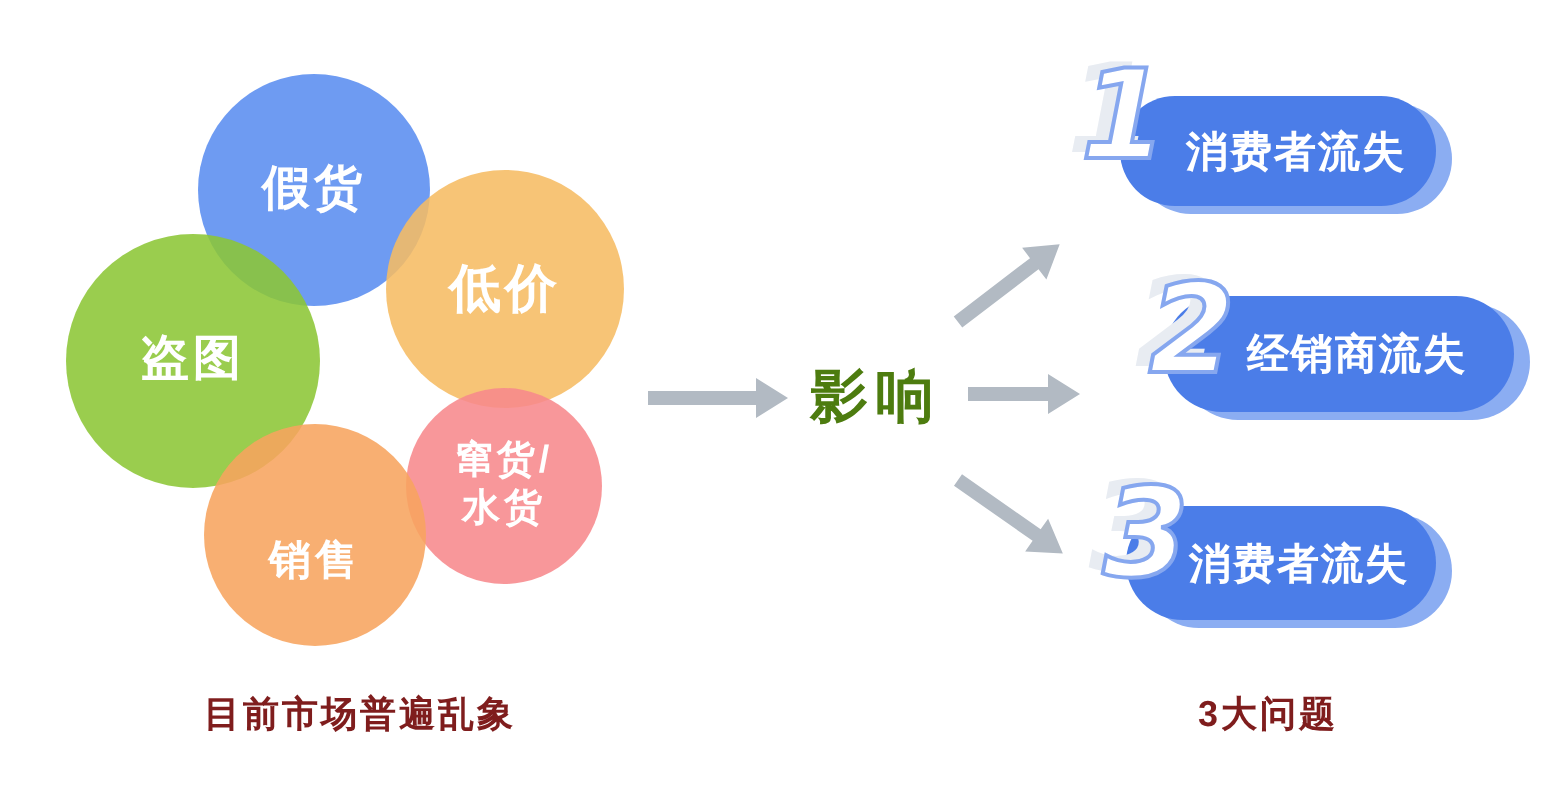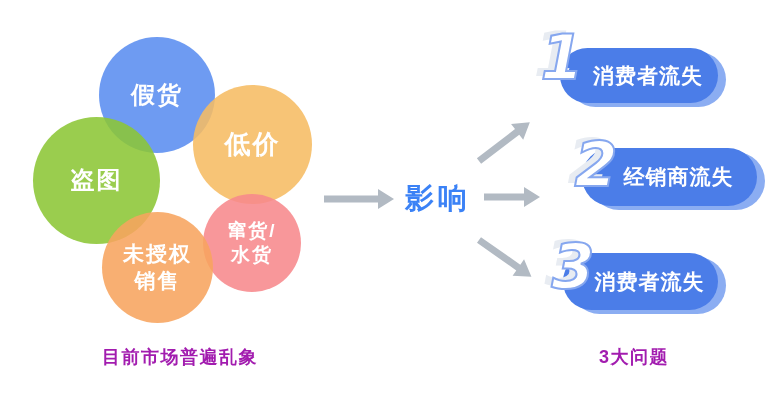--- a/index.html
+++ b/index.html
@@ -18,30 +18,30 @@
     letter-spacing:2px;line-height:1.28;
   }
   .bubble-fake     {left:99px; top:37px; width:116px;height:116px;font-size:24px;z-index:1;text-align:center;}
   .bubble-lowprice {left:193px;top:85px; width:119px;height:119px;font-size:26px;z-index:2;}
   .bubble-stolen   {left:33px; top:117px;width:127px;height:127px;font-size:24px;z-index:3;justify-content:center;}
   .bubble-gray     {left:203px;top:194px;width:98px; height:98px; font-size:19px;z-index:4;}
   .bubble-unauth   {left:102px;top:212px;width:111px;height:111px;font-size:21px;z-index:5;}
 
   
   .caption{
-    position:absolute;font-size:18px;font-weight:bold;color:#a21caf;
+    position:absolute;font-size:18px;font-weight:bold;color:#7f1d1d;
     letter-spacing:1.5px;text-align:center;white-space:nowrap;
   }
   .caption-left{left:60px;top:345px;width:240px;}
   .caption-right{left:514px;top:345px;width:240px;}
 
   
   .impact-label{
     position:absolute;left:398px;top:179px;width:80px;
-    font-size:29px;font-weight:bold;color:#3b82f6;letter-spacing:4px;
+    font-size:29px;font-weight:bold;color:#4d7c0f;letter-spacing:4px;
     text-align:center;
   }
 
   
   .arrows-svg{position:absolute;left:0;top:0;pointer-events:none;z-index:0;}
 
   
   .pill{
     position:absolute;border-radius:999px;background:#4b7de8;
     box-shadow:8px 4px 0 0 #8badf2;
@@ -94,21 +94,21 @@
       <span>盗图</span><br><span></span>
     </span>
   </div>
   <div class="bubble bubble-gray" style="background: rgba(247, 137, 140, 0.88);">
     <span>
       <span>窜货/</span><br><span>水货</span>
     </span>
   </div>
   <div class="bubble bubble-unauth" style="background: rgba(247, 164, 94, 0.88);">
     <span>
-      <span>未授权</span><br><span>销售</span>
+      <br><span>销售</span>
     </span>
   </div>
 
   <div class="caption caption-left">目前市场普遍乱象</div>
 
   <div class="impact-label">影响</div>
 
   <div class="pill pill-1" style="background: rgb(75, 125, 232); box-shadow: rgb(139, 173, 242) 8px 4px 0px 0px;">
     <span>消费者流失</span>
   </div>

